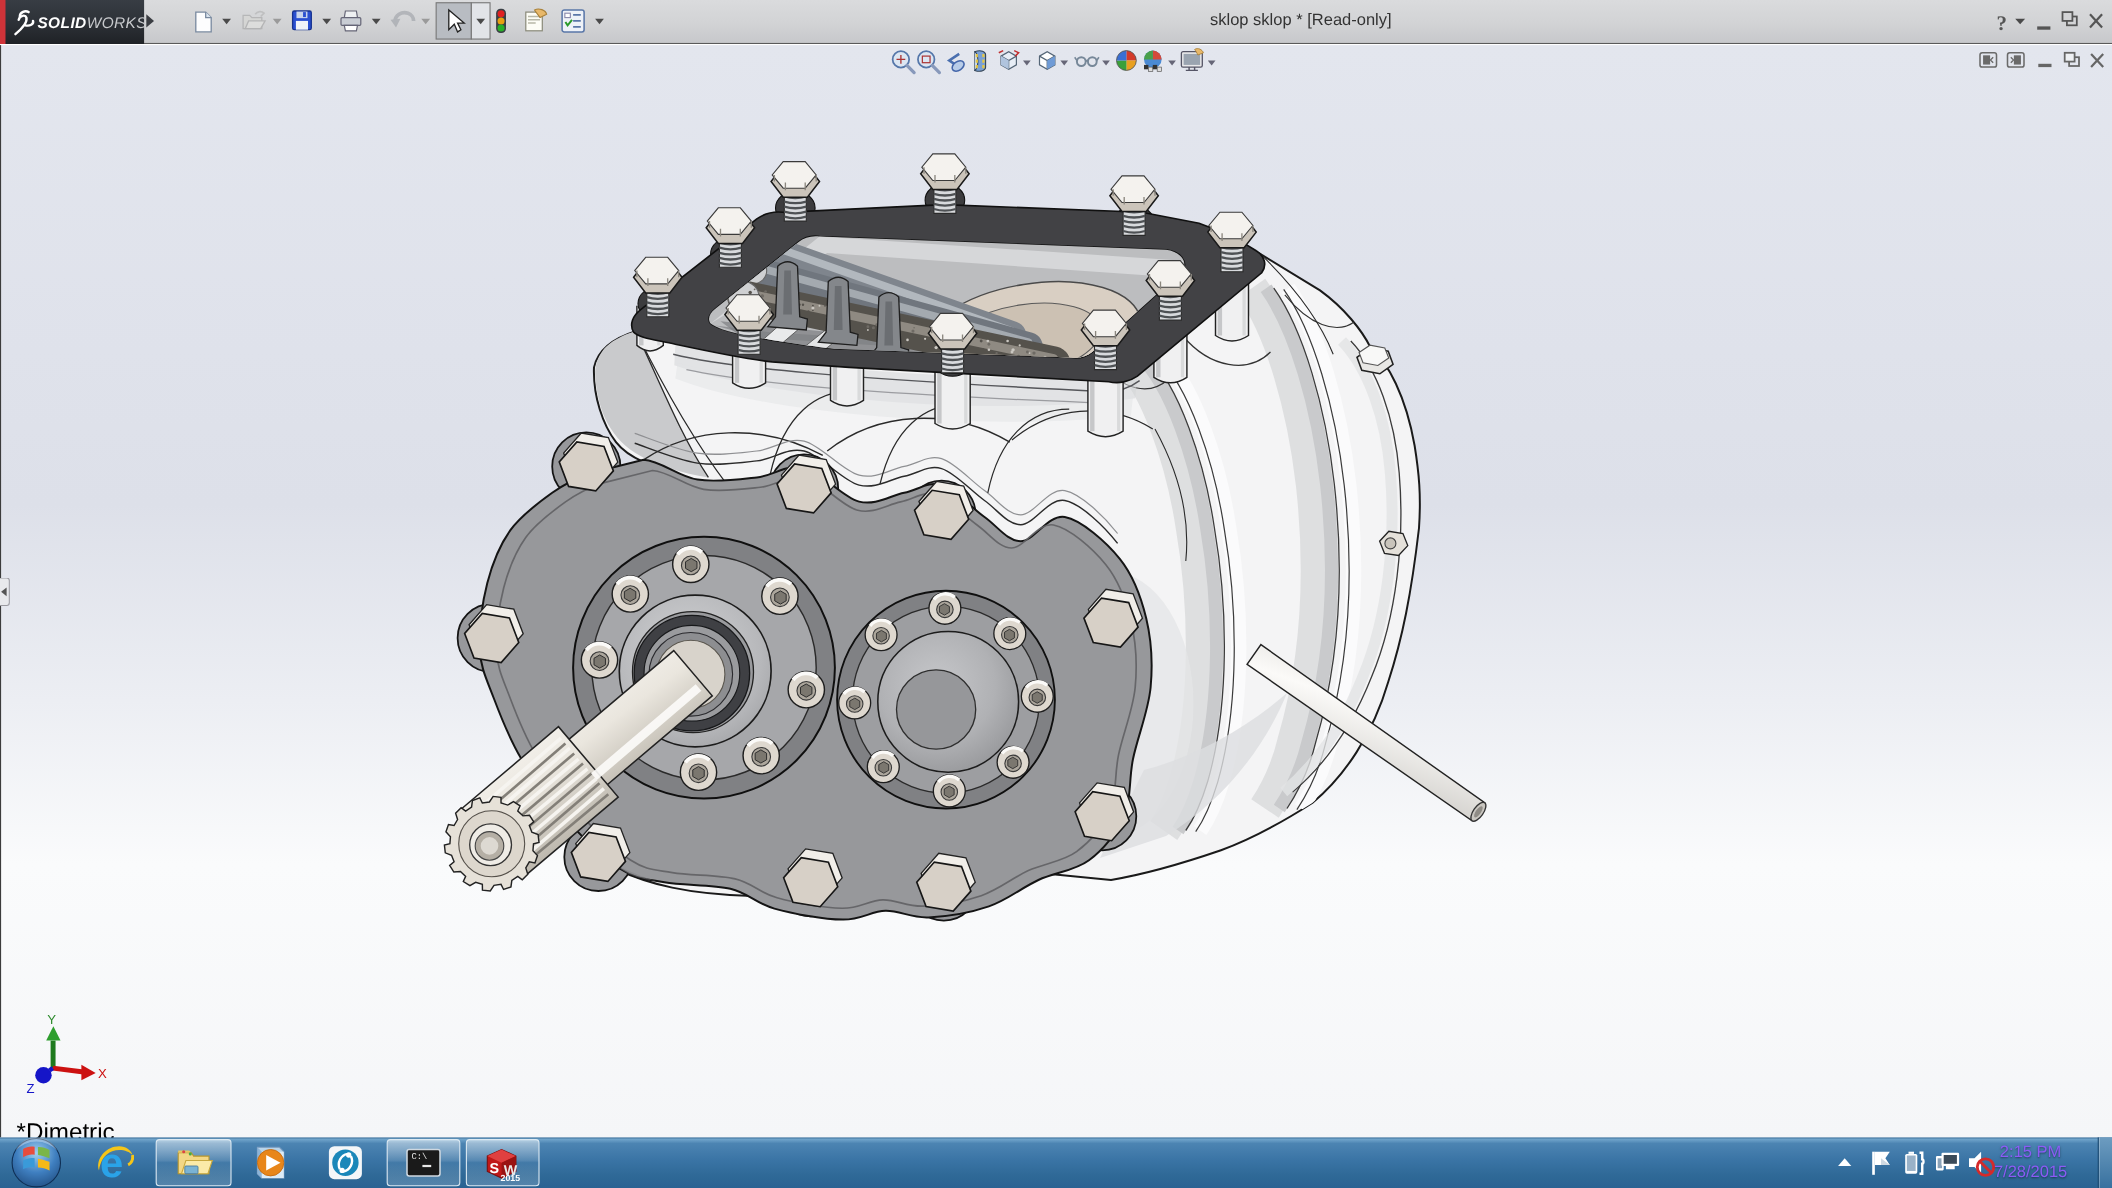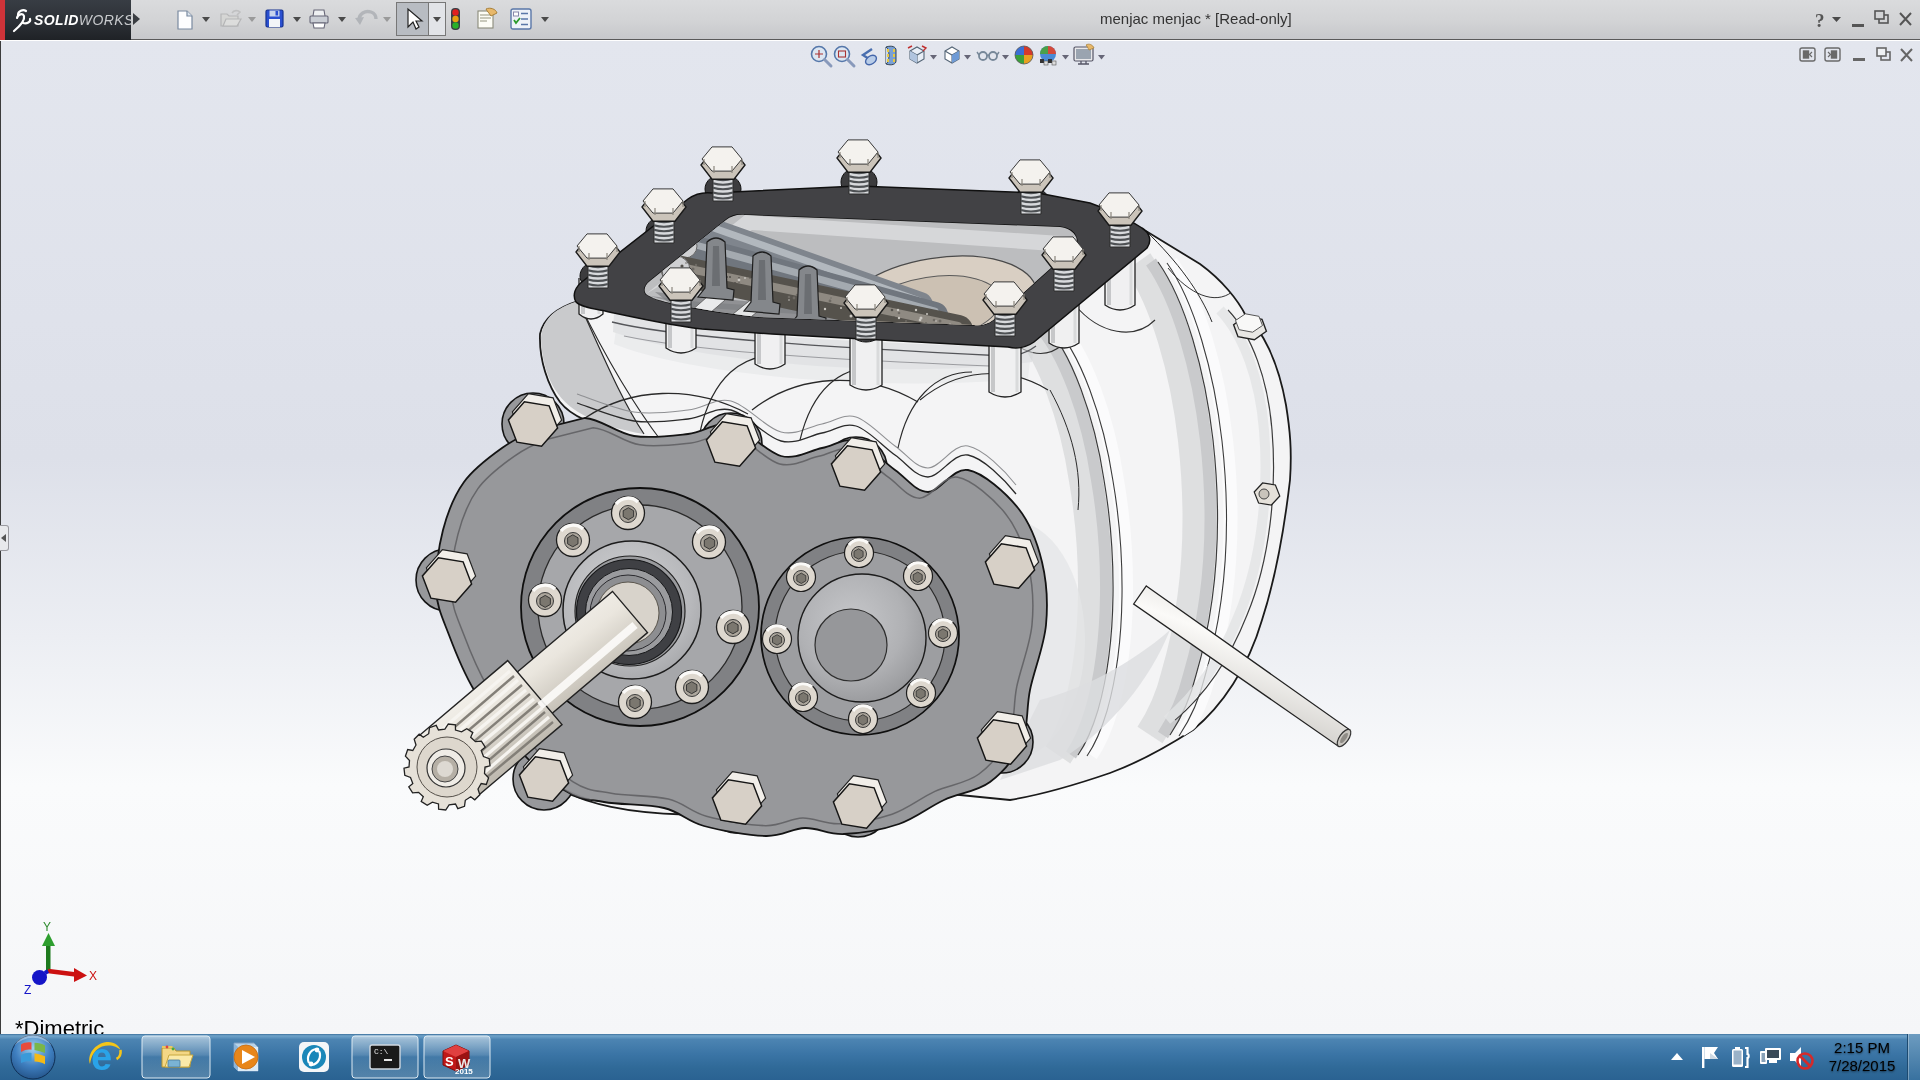--- a/index.html
+++ b/index.html
@@ -24,21 +24,21 @@
   #viewport { position:absolute; left:0; top:41px; width:1920px; height:993px;
     background:linear-gradient(180deg,#e3e6ee 0%, #dfe2eb 28%, #dde0e9 42%, #eceef3 60%, #fafbfc 75%, #f5f6f8 100%);
     border-left:1px solid #3c3c3c; }
   #lefttab { position:absolute; left:0px; top:525px; width:9px; height:26px; background:#e8e9ec; border:1px solid #9a9aa0; border-left:none; border-radius:0 3px 3px 0; }
   #lefttab:after{ content:""; position:absolute; left:1px; top:8px; width:0; height:0; border-top:4px solid transparent; border-bottom:4px solid transparent; border-right:5px solid #555; }
   #dimetric { position:absolute; left:15px; top:1016px; font-size:22px; color:#000; }
 
   
   #taskbar { position:absolute; left:0; top:1034px; width:1920px; height:46px;
     background:linear-gradient(180deg,#3d719c 0%, #6fa3ca 4%, #4c84b2 12%, #3a74a5 45%, #2f6997 75%, #2a6292 100%); }
-  #clock { position:absolute; right:16px; top:1039px; width:84px; text-align:center; color:#000000; font-size:15px; line-height:18px; text-shadow:0 1px 2px rgba(0,0,0,0.5); }
+  #clock { position:absolute; right:32px; top:1039px; width:84px; text-align:center; color:#8b5cf6; font-size:15px; line-height:18px; text-shadow:0 1px 2px rgba(0,0,0,0.5); }
   #showdesk { position:absolute; right:0; top:1034px; width:13px; height:46px; background:linear-gradient(180deg,#6d9cc0,#38719f); border-left:1px solid #1d4a70; box-shadow:inset 1px 0 0 rgba(255,255,255,0.3); }
 </style>
 </head>
 <body>
 <div id="root">
 
   <div id="viewport"></div>
 
   <svg id="scene" width="1920" height="1080" viewBox="0 0 1920 1080" style="position:absolute;left:0;top:0;">
     <defs>
@@ -605,21 +605,21 @@
       <svg class="mark" width="24" height="26" viewBox="0 0 24 26">
         <g fill="none" stroke="#fff" stroke-width="2.2" stroke-linecap="round">
           <path d="M4 24 C 10 19, 15 13, 14 9 C 13 6, 8 7, 7 11"></path>
           <path d="M8 8 C 8 4, 13 2, 16 4"></path>
           <path d="M13 16 C 17 17, 21 15, 20 12"></path>
         </g>
       </svg>
       <div class="txt">SOLID<span class="w">WORKS</span></div>
     </div>
     <div id="expander"></div>
-    <div id="title-text">menjac menjac * [Read-only]</div>
+    <div id="title-text">sklop sklop * [Read-only]</div>
     <svg width="560" height="40" viewBox="0 0 560 40" style="position:absolute;left:160px;top:0;">
 
       <g transform="translate(18,11)">
         <path d="M0 0 L9 0 L14 5 L14 18 L0 18 Z" fill="#fdfdfe" stroke="#7a8aa0" stroke-width="1.2"></path>
         <path d="M9 0 L9 5 L14 5" fill="#dbe4ee" stroke="#7a8aa0" stroke-width="1.2"></path>
       </g>
       <path d="M42 17 l8 0 l-4 5 z" fill="#4a4a4a"></path>
 
       <g transform="translate(60,10)" opacity="0.5">
         <path d="M1 4 L7 4 L9 6 L18 6 L18 16 L1 16 Z" fill="#d8d8d4" stroke="#999" stroke-width="1.2"></path>

